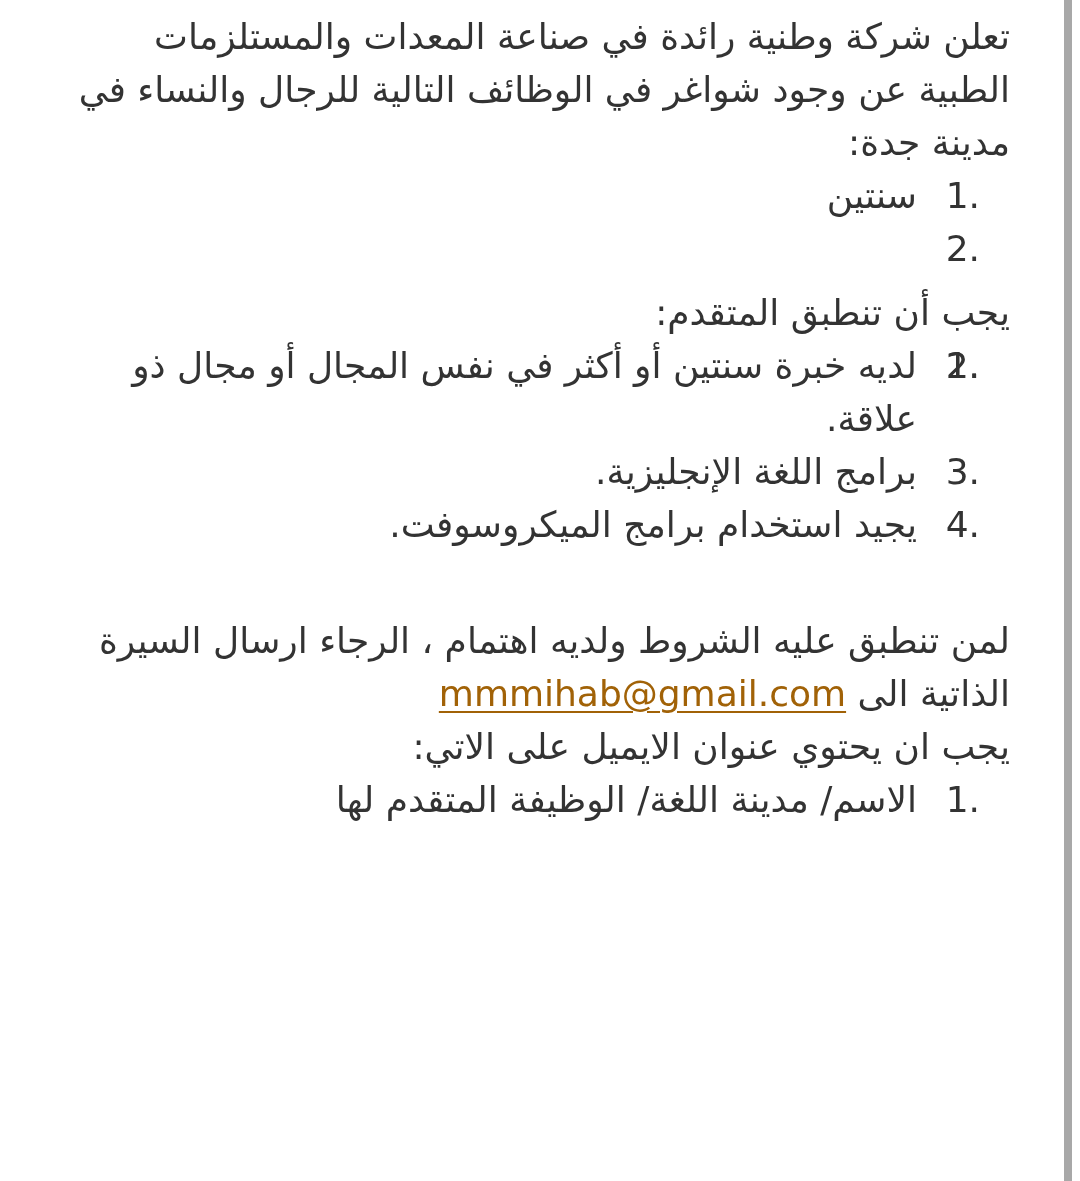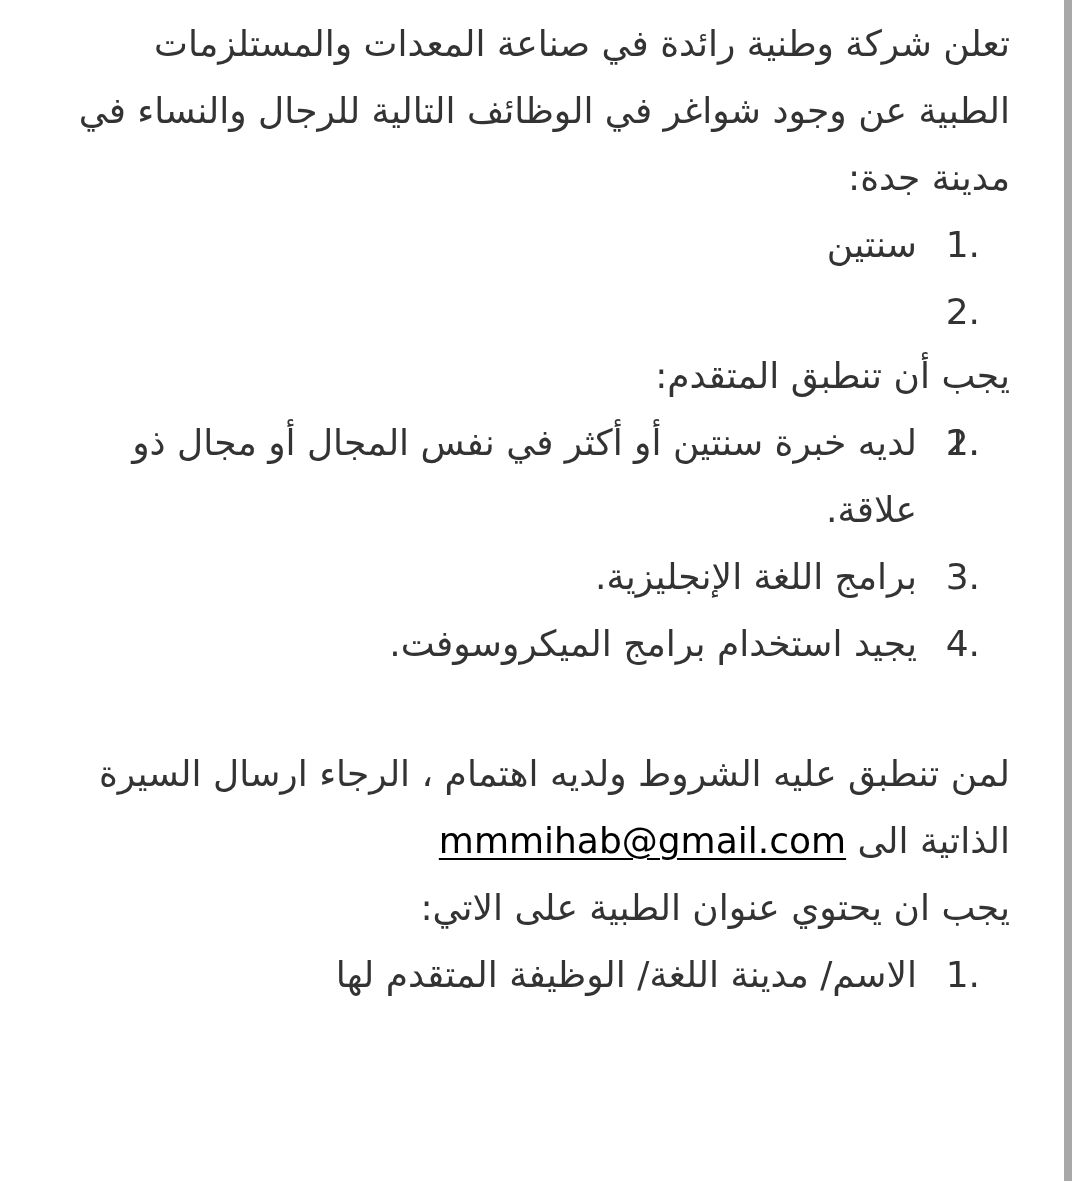--- a/index.html
+++ b/index.html
@@ -24,21 +24,21 @@
     .doc {
       position: absolute;
       left: 72px;
       top: 10px;
       width: 938px;
       direction: rtl;
       text-align: right;
       color: #333333;
       font-family: "DejaVu Sans", sans-serif;
       font-size: 36px;
-      line-height: 67px;
+      line-height: 53px;
     }
     .para { margin: 0; }
     .blank { height: 63.5px; }
     ol {
       margin: 0;
       padding: 0;
       list-style: none;
     }
     ol li {
       position: relative;
@@ -46,21 +46,21 @@
     }
     ol li .num {
       position: absolute;
       right: 30px;
       top: 0;
       direction: ltr;
       width: 50px;
       text-align: right;
     }
     a.email {
-      color: #000000;
+      color: #a16207;
       text-decoration: underline;
       text-decoration-thickness: 2px;
       text-underline-offset: 5px;
     }
   </style>
 </head>
 <body>
 
 <div class="doc">
   <p class="para">تعلن شركة وطنية رائدة في صناعة المعدات والمستلزمات الطبية عن وجود شواغر في الوظائف التالية للرجال والنساء في مدينة جدة:</p>
@@ -96,21 +96,21 @@
       <span>يجيد استخدام برامج الميكروسوفت.</span>
     </li>
   </ol>
 
   <div class="blank"></div>
 
   <p class="para">
     <span>لمن تنطبق عليه الشروط ولديه اهتمام ، الرجاء ارسال السيرة الذاتية الى </span><a class="email" href="mailto:mmmihab@gmail.com">mmmihab@gmail.com</a>
   </p>
 
-  <p class="para">يجب ان يحتوي عنوان الطبية على الاتي:</p>
+  <p class="para">يجب ان يحتوي عنوان الايميل على الاتي:</p>
 
   <ol>
     <li>
       <span class="num">1.</span>
       <span>الاسم/ مدينة اللغة/ الوظيفة المتقدم لها</span>
     </li>
   </ol>
 </div>
 
 <div class="scrollbar"></div>

